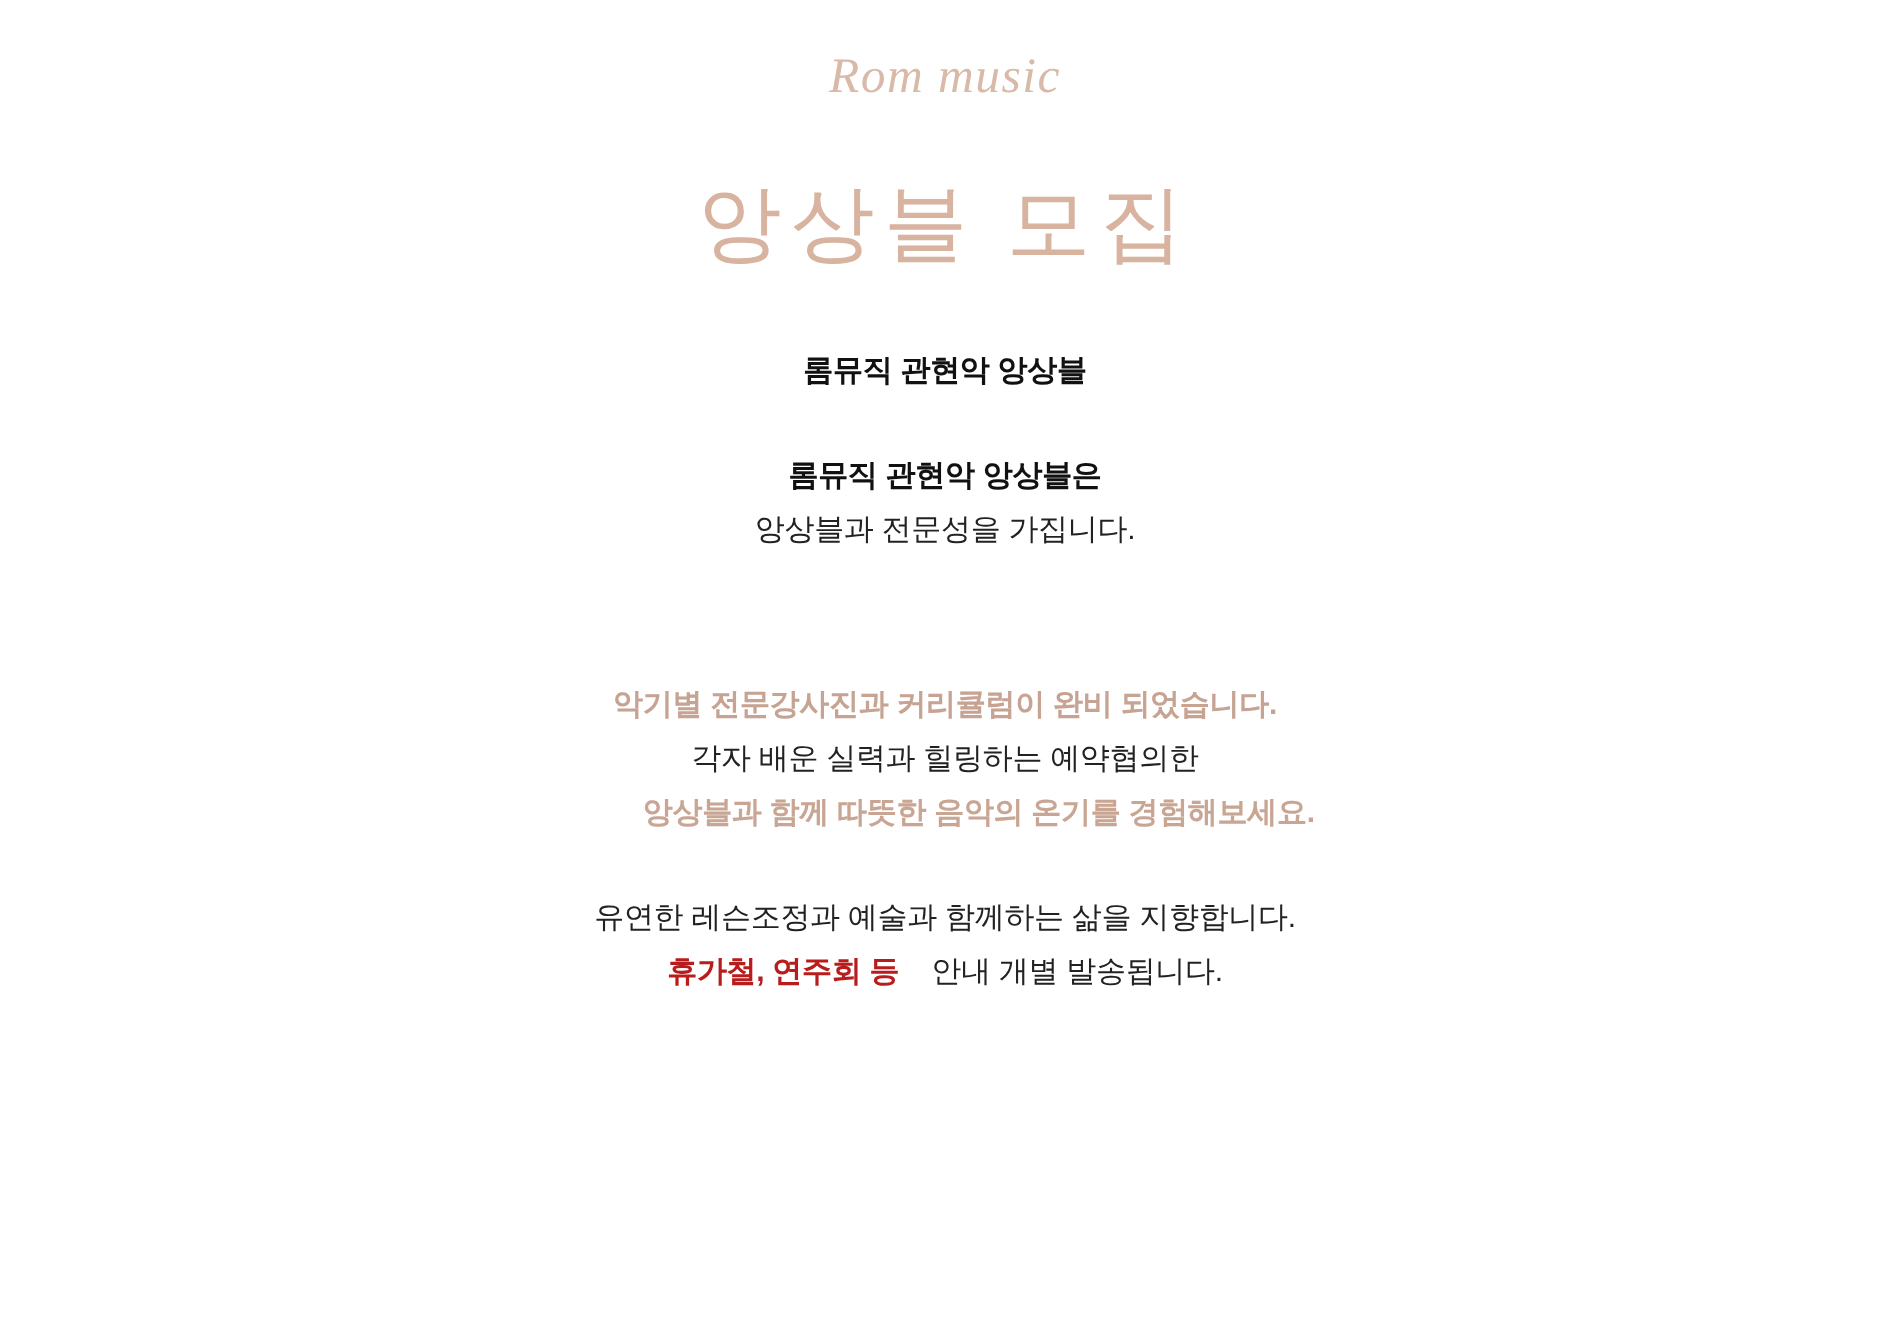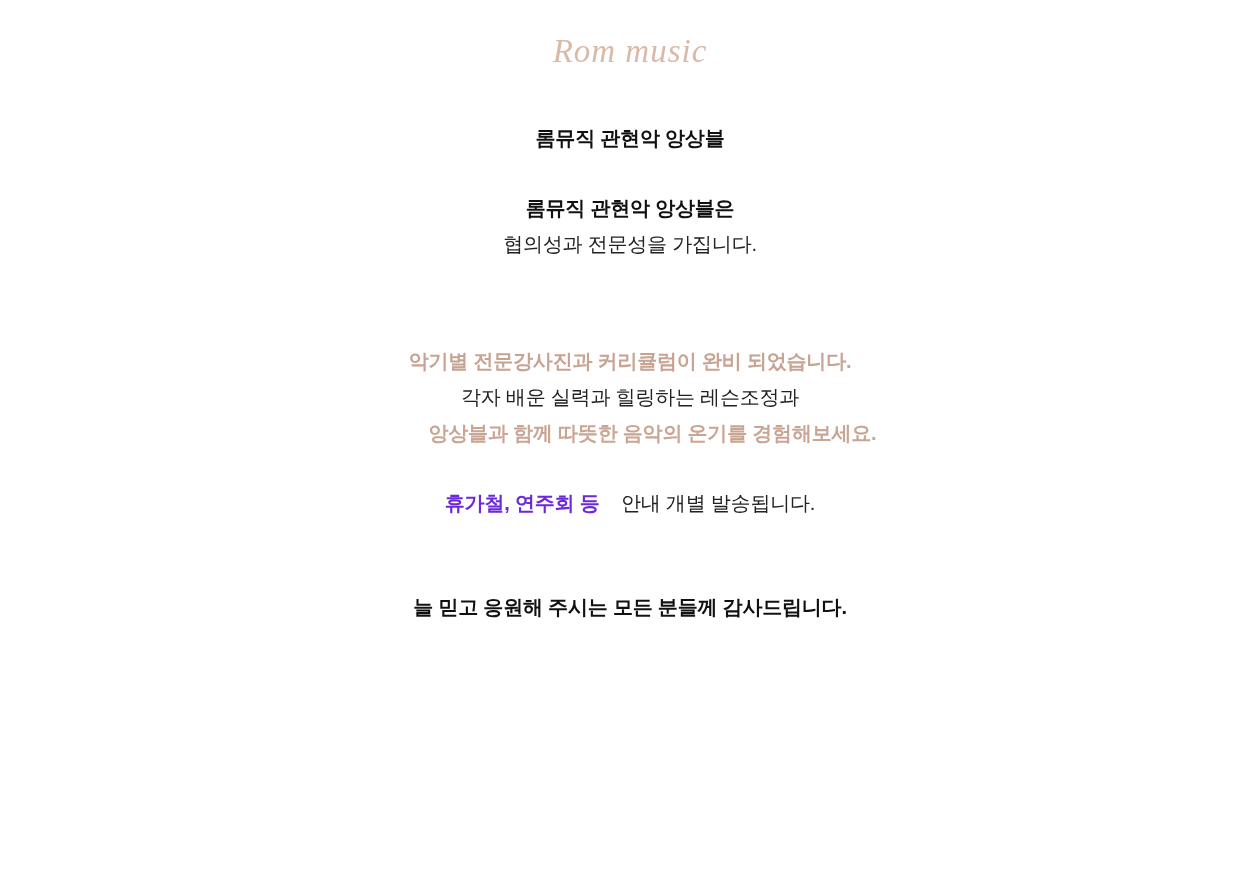--- a/index.html
+++ b/index.html
@@ -71,70 +71,69 @@
     margin-top: 47px;
   }
   .line.accent-soft {
     color: #c9a593;
     font-weight: bold;
     padding-left: 45px;
   }
   .gap-md { height: 34px; }
 
   .mixed .seg-accent {
-    color: #6d28d9;
+    color: #b91c1c;
     font-weight: bold;
   }
   .mixed .seg-plain {
     color: #222222;
     font-weight: 400;
   }
 </style>
 </head>
 <body>
 
 <div class="page">
 
   <div class="brand">Rom music</div>
 
+  <h1 class="main-title">앙상블 모집</h1>
 
   <div class="body-wrap">
 
     <div class="block">
       <div class="line bold">롬뮤직 관현악 앙상블</div>
     </div>
 
     <div class="gap-md"></div>
 
     <div class="block">
       <div class="line bold">롬뮤직 관현악 앙상블은</div>
-      <div class="line">협의성과 전문성을 가집니다.</div>
+      <div class="line">앙상블과 전문성을 가집니다.</div>
     </div>
 
     <div class="gap-md"></div>
 
     <div class="block">
       <div class="line accent">악기별 전문강사진과 커리큘럼이 완비 되었습니다.</div>
-      <div class="line">각자 배운 실력과 힐링하는 레슨조정과</div>
+      <div class="line">각자 배운 실력과 힐링하는 예약협의한</div>
       <div class="line accent-soft">앙상블과 함께 따뜻한 음악의 온기를 경험해보세요.</div>
     </div>
 
     <div class="gap-md"></div>
 
     <div class="block">
+      <div class="line">유연한 레슨조정과 예술과 함께하는 삶을 지향합니다.</div>
       <div class="line mixed">
         <span class="seg-accent">휴가철, 연주회 등</span>
         <span class="seg-plain">&nbsp;&nbsp;</span>
         <span class="seg-plain">안내 개별 발송됩니다.</span>
       </div>
     </div>
 
     <div class="gap-md"></div>
 
 
     <div class="gap-md"></div>
 
-    <div class="block">
-      <div class="line bold">늘 믿고 응원해 주시는 모든 분들께 감사드립니다.</div>
-    </div>
 
   </div>
 </div>
 
 </body></html>

